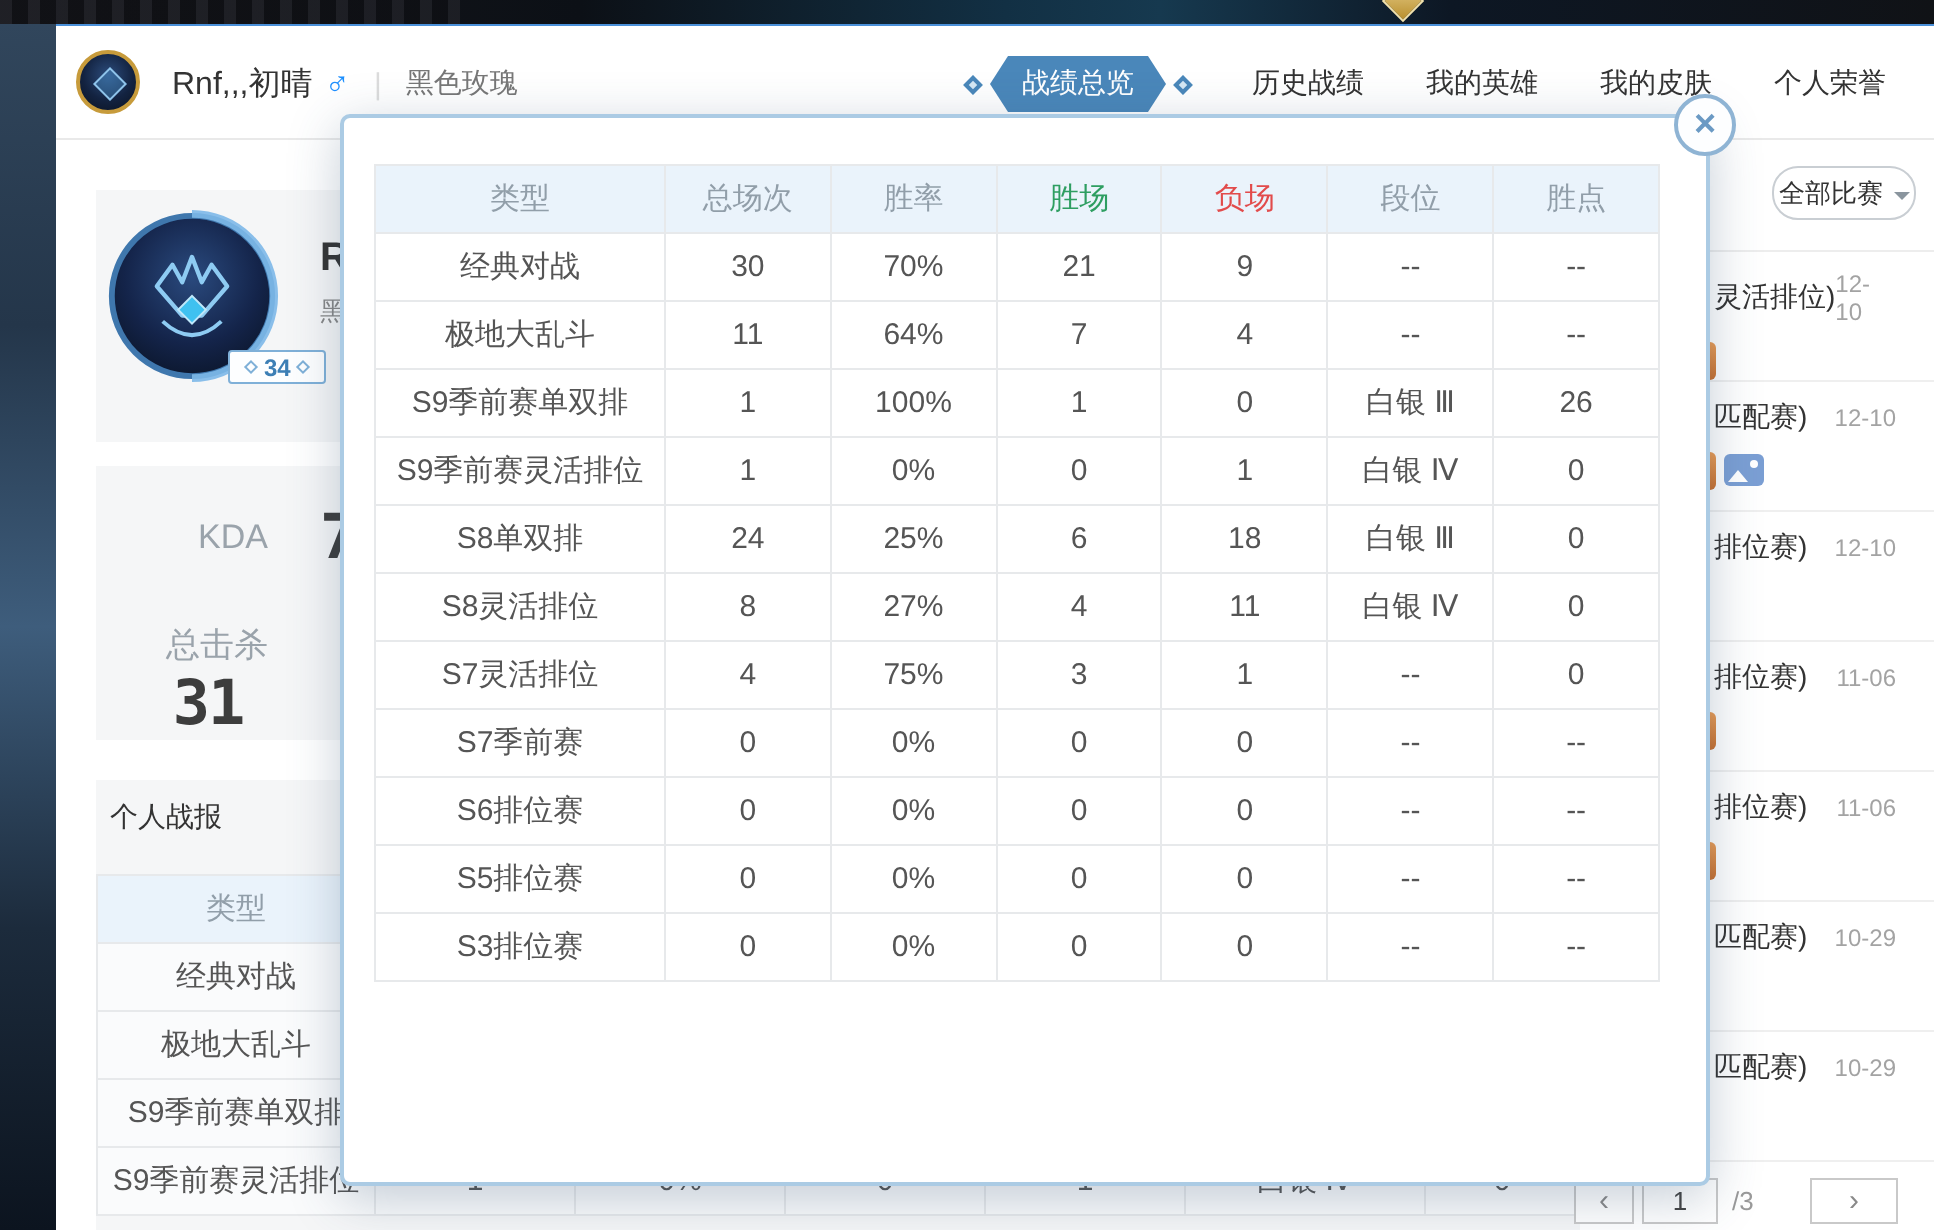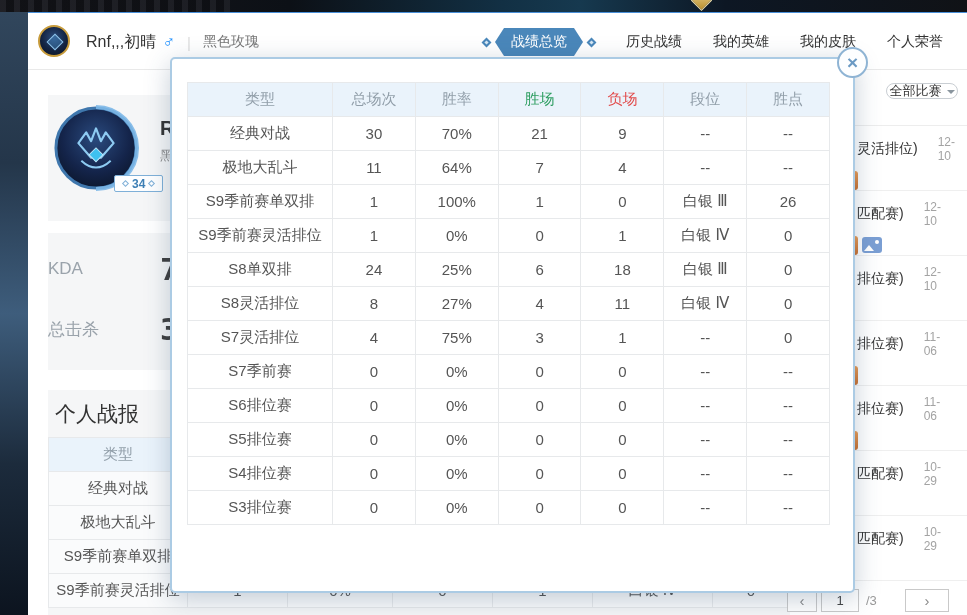--- a/index.html
+++ b/index.html
@@ -41,54 +41,54 @@
   .card-avatar{top:95px;height:126px;}
   .big-avatar{position:absolute;left:4px;top:9px;}
   .level-badge{position:absolute;left:66px;top:80px;height:17px;padding:0 4px;display:flex;align-items:center;
     background:#fdfeff;border:1px solid #7fb0d8;border-radius:2px;color:#3d7fb5;font-size:12px;font-weight:bold;}
   .mini-dia{display:inline-block;width:5px;height:5px;border:1px solid #7fb0d8;transform:rotate(45deg);margin:0 4px;}
   .name-big{position:absolute;left:112px;top:20px;font-size:20px;font-weight:bold;color:#333;white-space:nowrap;}
   .server-big{position:absolute;left:112px;top:52px;font-size:13px;color:#888;white-space:nowrap;}
 
   .card-kda{top:233px;height:137px;}
   .stat-row{position:absolute;left:0;display:flex;align-items:center;}
-  .stat-row .stat-label{width:86px;color:#9aa3ab;font-size:17px;}
+  .stat-row .stat-label{width:86px;text-align:right;color:#9aa3ab;font-size:17px;}
   .stat-row .stat-value{margin-left:26px;font-family:"DejaVu Sans Mono","Liberation Mono",monospace;
     font-size:31px;font-weight:bold;color:#3d3d3d;letter-spacing:-1px;}
-  .stat-row.r1{top:18px;} .stat-row.r2{top:78px;}
+  .stat-row.r1{top:18px;} .stat-row.r2{top:78px;flex-direction:column;}
 
   .card-report{top:390px;height:225px;}
-  .report-title{position:absolute;left:7px;top:10px;font-size:21px;color:#333;}
+  .report-title{position:absolute;left:7px;top:10px;font-size:14px;color:#333;}
 
   
   table.data-table{border-collapse:collapse;table-layout:fixed;}
   table.data-table th,table.data-table td{border:1px solid #e7e9eb;height:34px;text-align:center;
     font-size:15px;font-weight:normal;padding:0;overflow:hidden;white-space:nowrap;}
   table.data-table th{background:#eaf3fb;color:#919ea9;}
   table.data-table th.win{color:#2e9e61;}
   table.data-table th.lose{color:#e24b4b;margin-top:32px;}
   table.data-table td{color:#555;}
 
   .report-table{position:absolute;left:0;top:47px;width:742px;background:#fafbfc;}
   .report-table th:nth-child(1),.report-table td:nth-child(1){width:139px;}
   .report-table th:nth-child(2),.report-table td:nth-child(2){width:100px;}
   .report-table th:nth-child(3),.report-table td:nth-child(3){width:105px;}
   .report-table th:nth-child(4),.report-table td:nth-child(4){width:100px;}
   .report-table th:nth-child(5),.report-table td:nth-child(5){width:100px;}
   .report-table th:nth-child(6),.report-table td:nth-child(6){width:120px;}
 
   
-  .filter-pill{position:absolute;left:886px;top:83px;width:72px;height:16px;border:1px solid #c9ced3;
+  .filter-pill{position:absolute;left:886px;top:83px;width:72px;height:27px;border:1px solid #c9ced3;
     border-radius:13px;background:#fff;display:flex;align-items:center;justify-content:center;
     font-size:13px;color:#333;cursor:pointer;}
   .filter-pill .arrow{width:0;height:0;border-top:4px solid #8a959e;border-left:4px solid transparent;
     border-right:4px solid transparent;margin-left:5px;margin-top:2px;}
   .match-list{position:absolute;left:855px;top:125px;width:112px;border-top:1px solid #ededed;}
   .match-item{height:65px;border-bottom:1px solid #efefef;padding:9px 0 0 2px;cursor:pointer;}
-  .match-top{display:flex;align-items:center;gap:20px;}
+  .match-top{display:flex;align-items:center;}
   .match-title{font-size:14px;color:#333;white-space:nowrap;}
   .match-date{margin-left:auto;padding-right:19px;font-size:12px;color:#a3a3a3;}
   .match-icons{margin-top:7px;margin-left:-12px;display:flex;align-items:center;gap:4px;height:20px;}
   .icon-badge{display:inline-block;width:13px;height:19px;border-radius:3px;
     background:linear-gradient(180deg,#eb9c54 0%,#c96f2e 100%);}
   .icon-image{display:inline-block;position:relative;width:20px;height:16px;border-radius:3px;background:#7b9fd4;}
   .icon-image::before{content:"";position:absolute;right:3px;top:3px;width:4px;height:4px;border-radius:50%;background:#fff;}
   .icon-image::after{content:"";position:absolute;left:2px;bottom:2px;width:0;height:0;
     border-left:5px solid transparent;border-right:5px solid transparent;border-bottom:6px solid #fff;}
 
@@ -402,29 +402,20 @@
           <tr>
             <td>S5排位赛</td>
             <td>0</td>
             <td>0%</td>
             <td>0</td>
             <td>0</td>
             <td>--</td>
             <td>--</td>
           </tr>
           <tr>
-            <td>S4排位赛</td>
-            <td>0</td>
-            <td>0%</td>
-            <td>0</td>
-            <td>0</td>
-            <td>--</td>
-            <td>--</td>
-          </tr>
-          <tr>
             <td>S3排位赛</td>
             <td>0</td>
             <td>0%</td>
             <td>0</td>
             <td>0</td>
             <td>--</td>
             <td>--</td>
           </tr>
         </tbody>
     </table>

